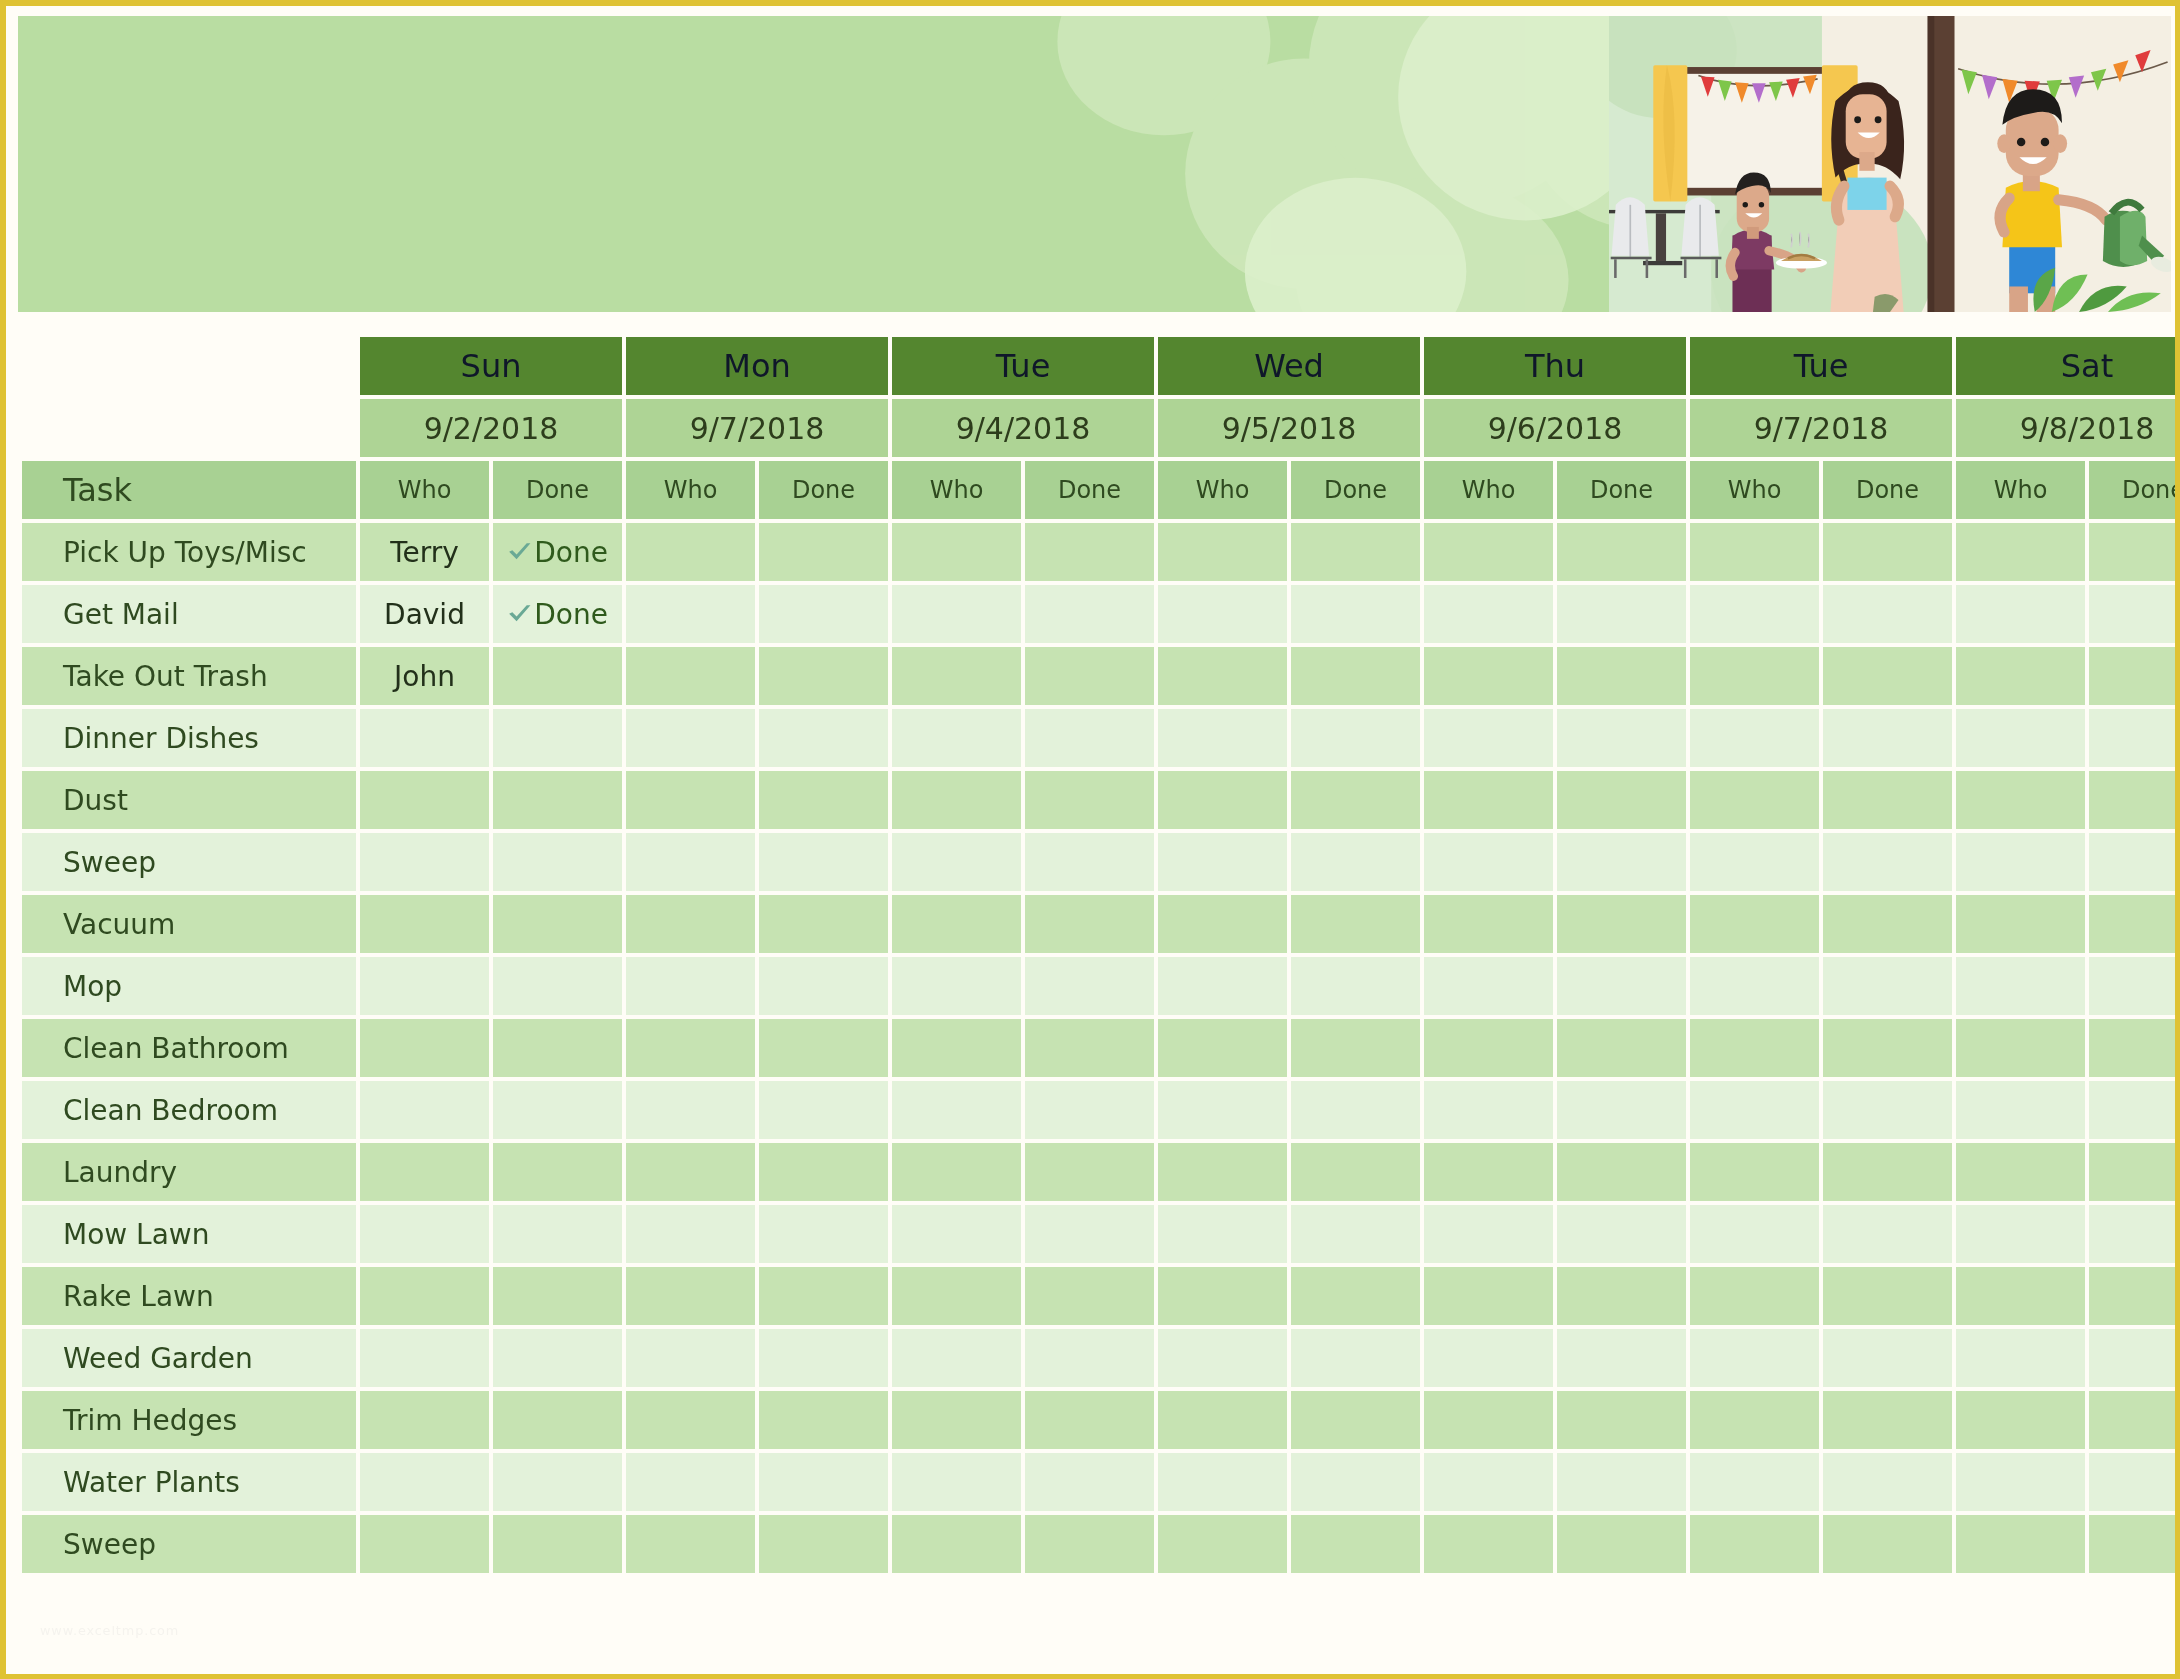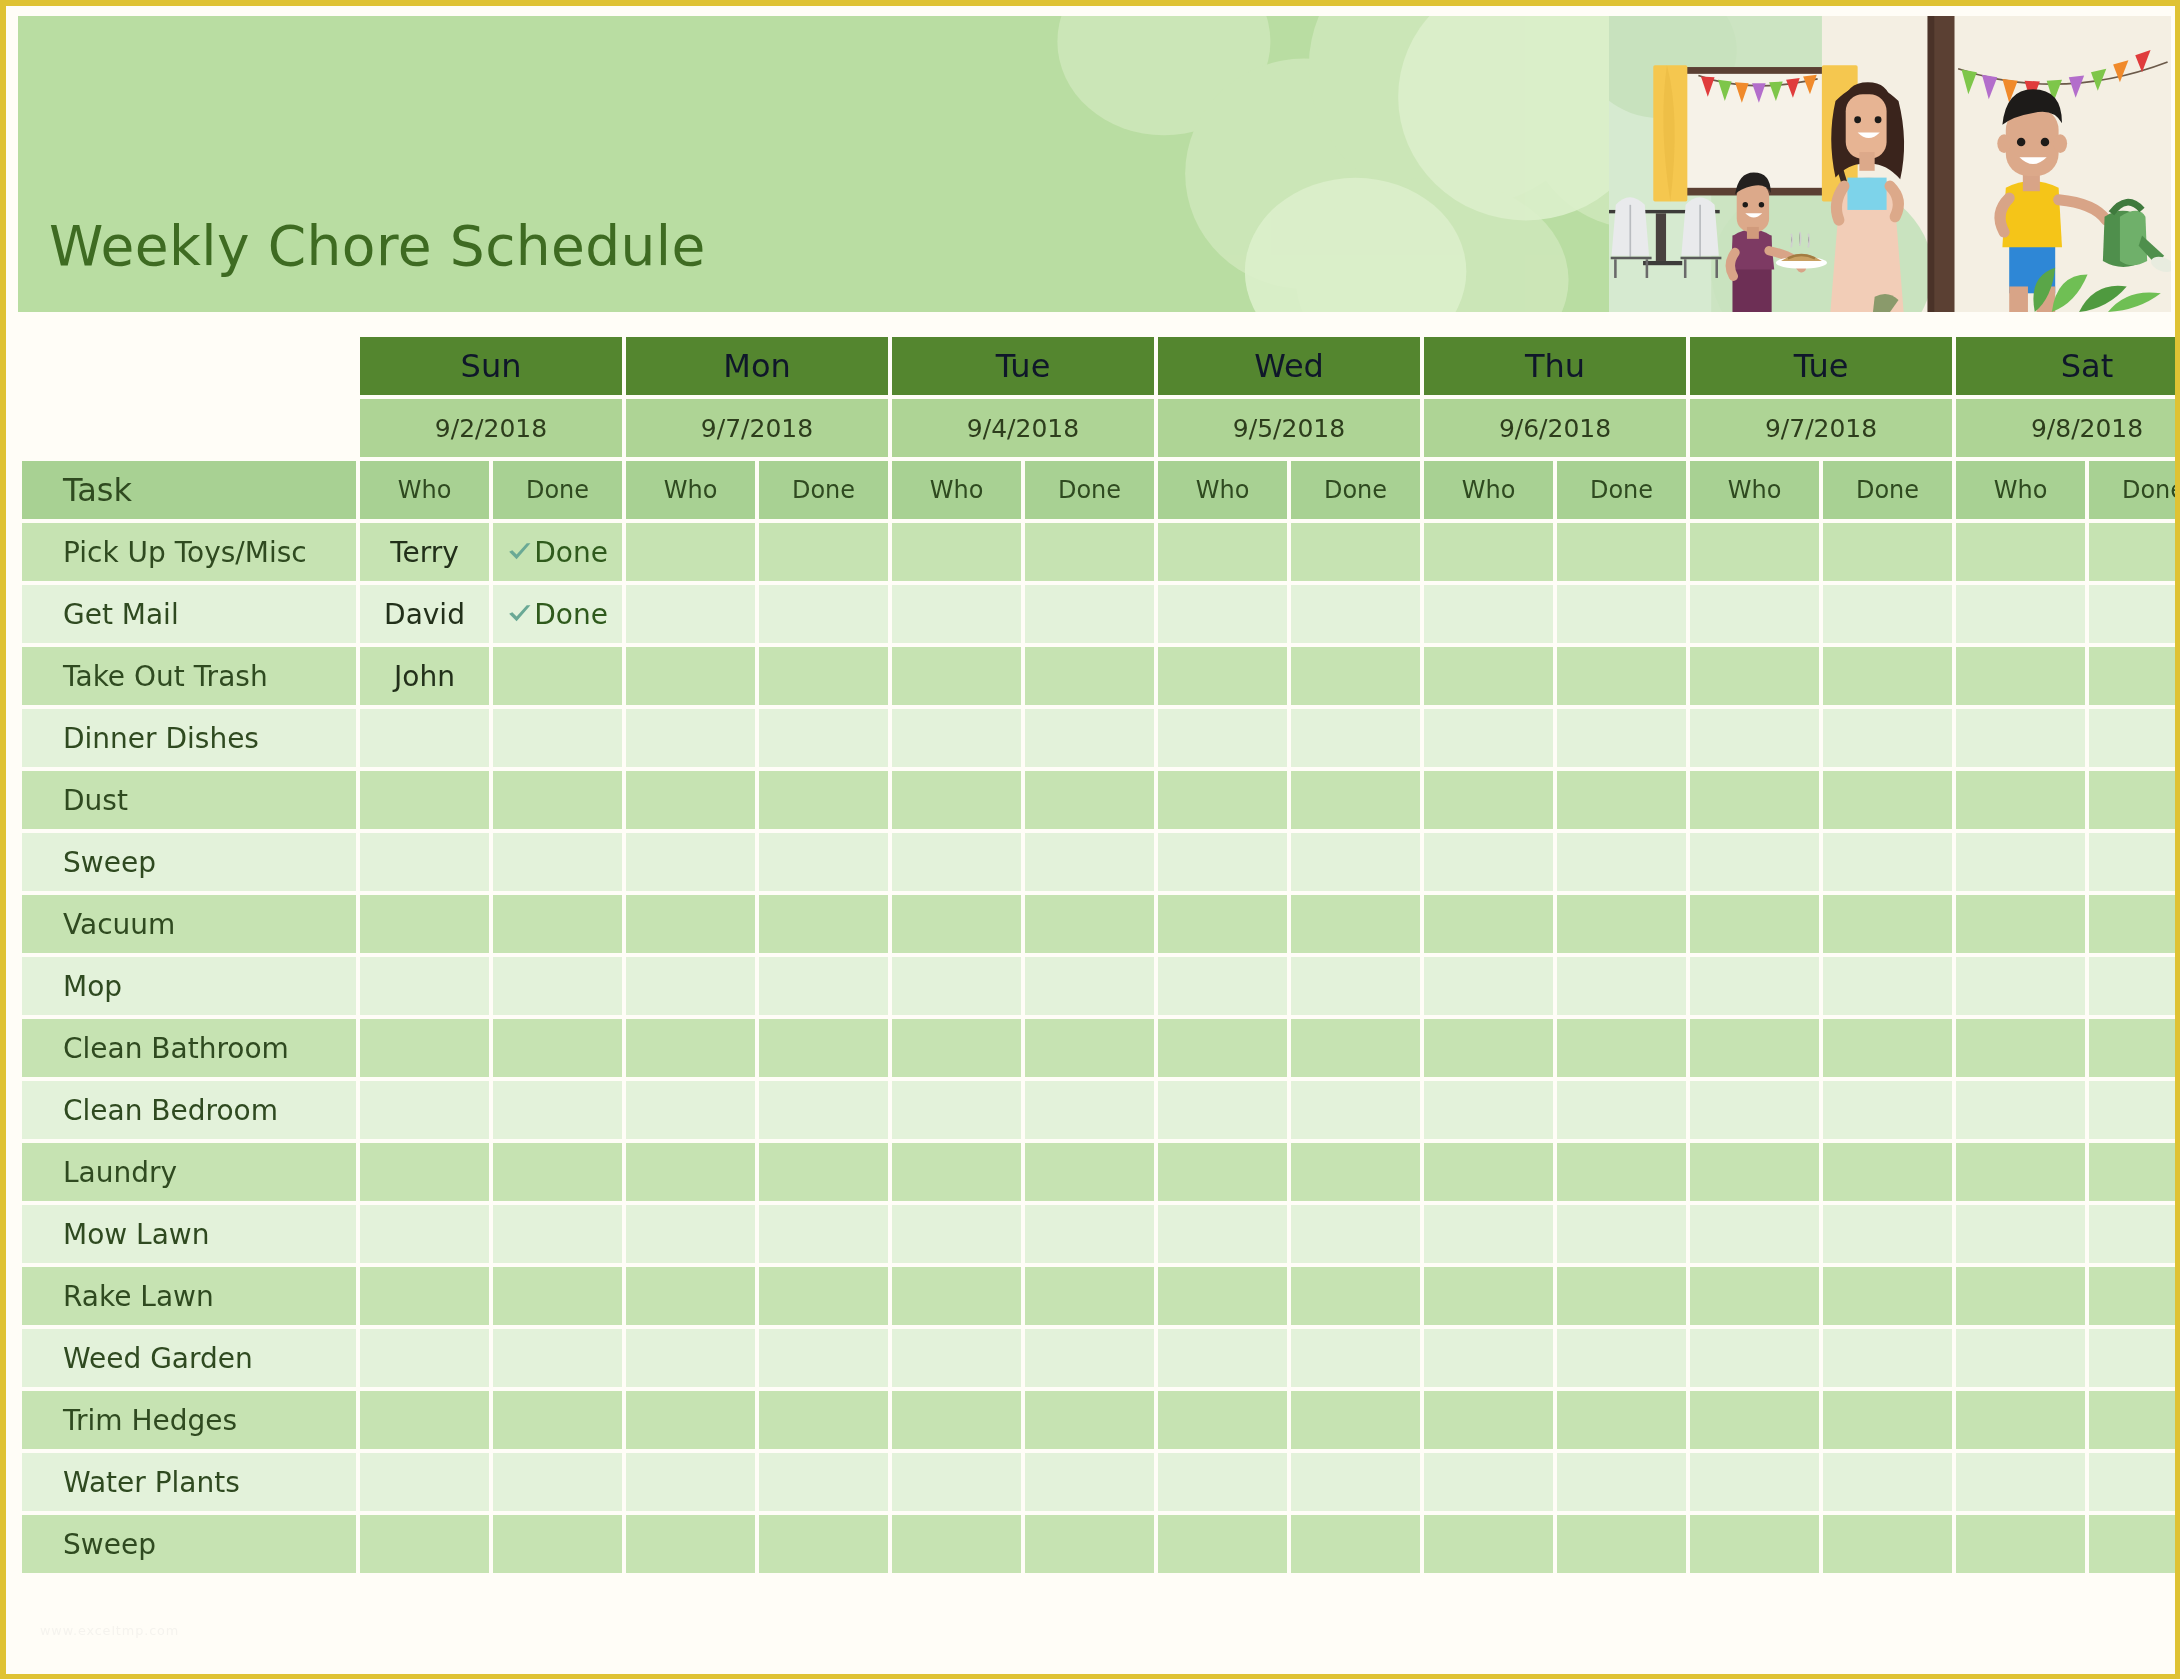--- a/index.html
+++ b/index.html
@@ -82,21 +82,21 @@
     background: #54862f;
     color: #0f172a;
     font-size: 32px;
     font-weight: bold;
     text-align: center;
     height: 66px;
   }
   .daydate {
     background: #aed495;
     color: #2d3d1c;
-    font-size: 25px;
+    font-size: 30px;
     font-weight: bold;
     text-align: center;
     height: 70px;
   }
   .subhead {
     background: #a8d193;
     color: #2f4a20;
     font-size: 24px;
     text-align: center;
     height: 61px;
@@ -305,21 +305,20 @@
             <g>
               <path d="M500 348 q-8 -42 24 -52 q-4 36 -24 52 Z" fill="#5aa648"></path>
               <path d="M520 348 q6 -44 42 -44 q-14 34 -42 44 Z" fill="#6fbf54"></path>
               <path d="M552 348 q18 -36 56 -30 q-22 26 -56 30 Z" fill="#4f9a3f"></path>
               <path d="M586 348 q22 -28 62 -22 q-26 20 -62 22 Z" fill="#6fbf54"></path>
             </g>
           </g>
         </svg>
       </div>
 
-      <div id="banner-title">Weekly Chore Schedule</div>
     </div>
 
     <div id="sheet">
       <table class="grid">
         <colgroup id="cols">
             <col class="c-task">
             <col class="c-who">
             <col class="c-done">
             <col class="c-who">
             <col class="c-done">

